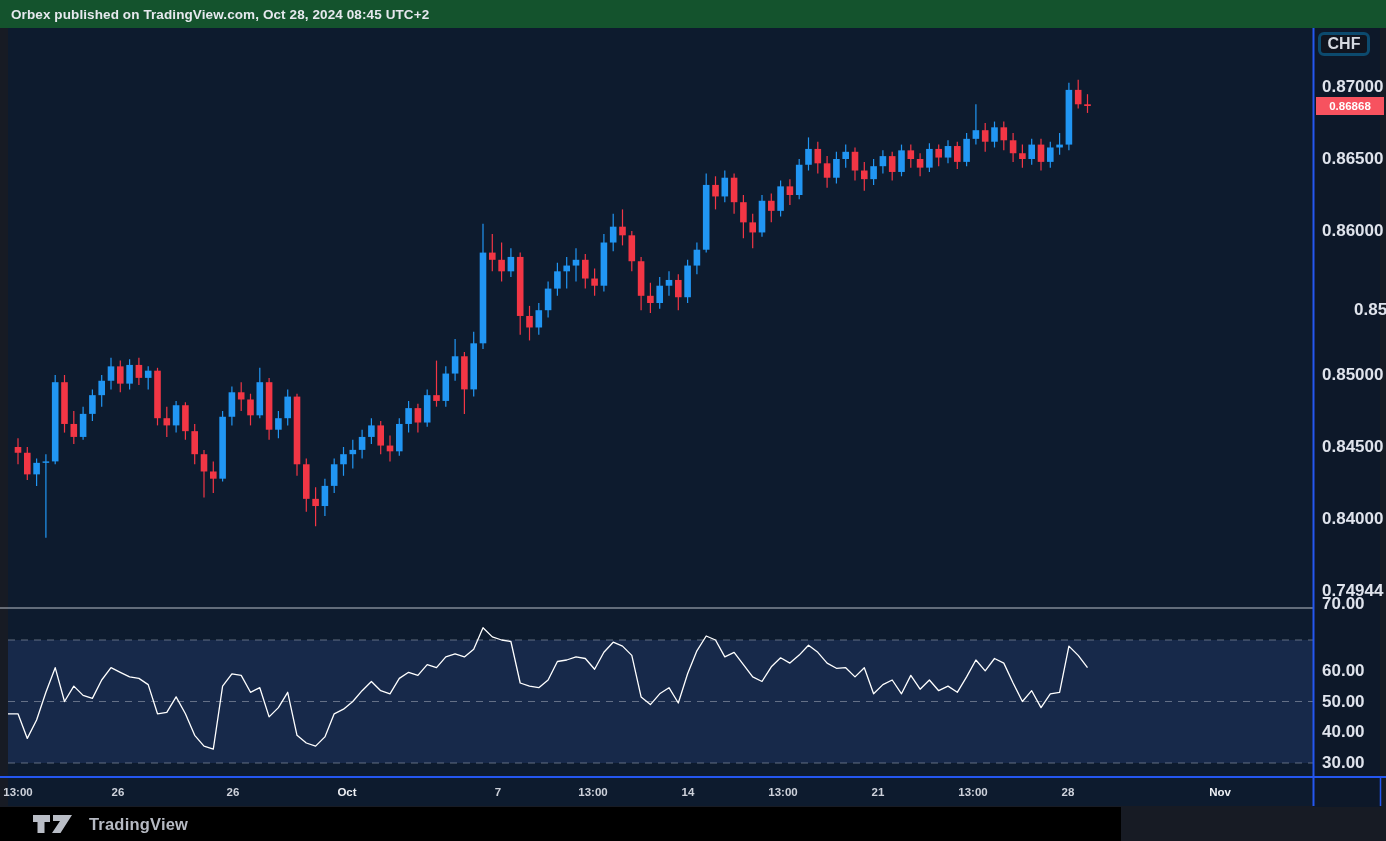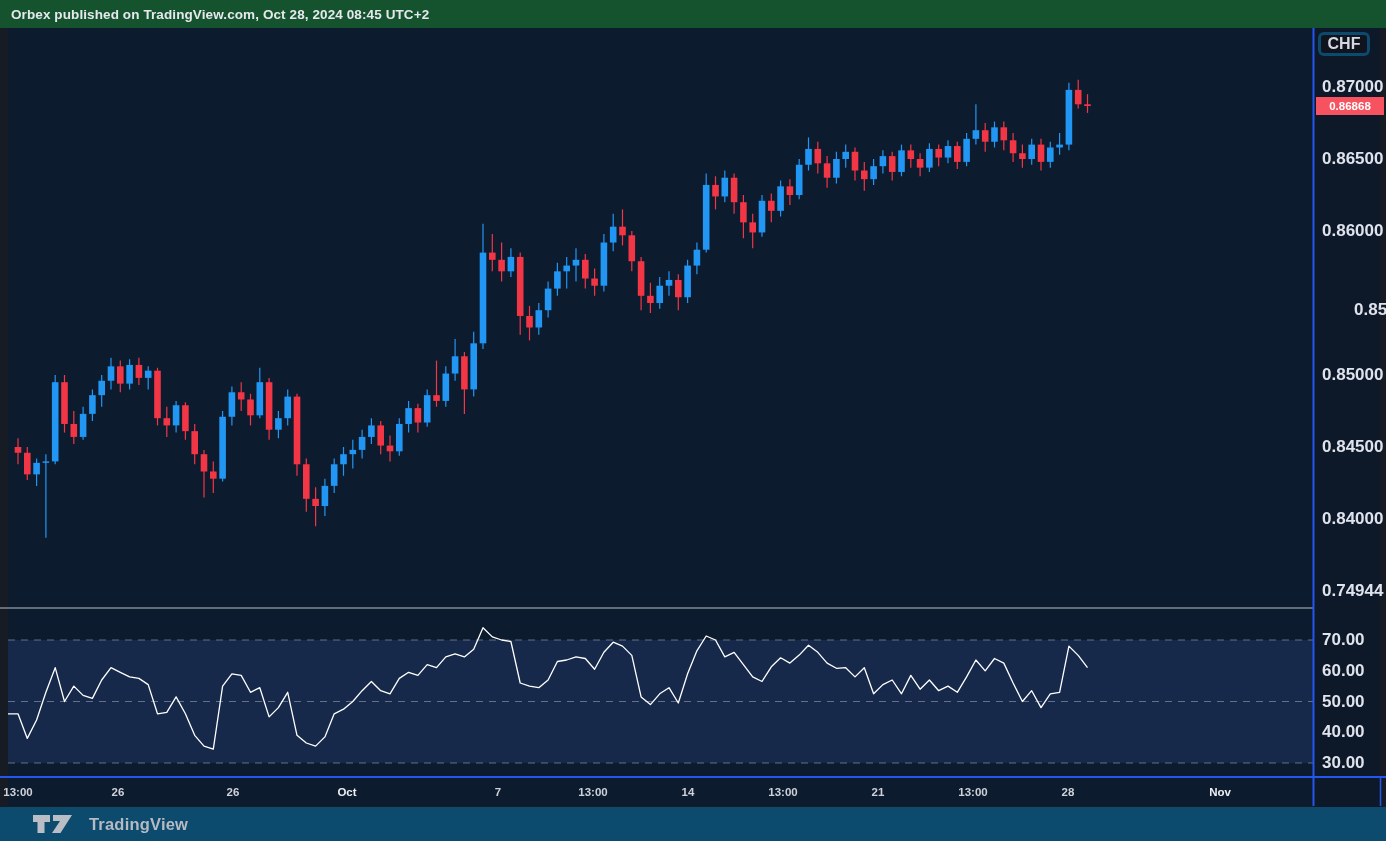--- a/index.html
+++ b/index.html
@@ -14,21 +14,21 @@
               color:#dfe3ec;white-space:nowrap;}
   .time-label{position:absolute;top:784px;height:16px;line-height:16px;font-size:11.5px;
               font-weight:600;color:#cdd1da;width:64px;text-align:center;}
   .time-label.bold{font-weight:700;color:#eef0f4;}
   .symbol-badge{position:absolute;left:1318px;top:32px;width:52px;height:24px;border:3px solid #0c4a6e;
                 border-radius:6px;background:#10141f;color:#d6d9e0;font-size:16px;font-weight:600;
                 display:flex;align-items:center;justify-content:center;}
   .price-tag{position:absolute;left:1316px;top:97px;width:68px;height:18px;border-radius:0;
              background:#f7525f;color:#ffffff;font-size:11.5px;font-weight:700;
              display:flex;align-items:center;justify-content:center;}
-  .bottom-strip{position:absolute;left:0;top:807px;width:1386px;height:34px;background:#0c4a6e;
+  .bottom-strip{position:absolute;left:0;top:807px;width:1121px;height:34px;background:#000000;
                 display:flex;align-items:center;}
   .tv-logo{margin-left:32px;display:flex;align-items:center;}
   .tv-logo span{margin-left:9px;font-size:16.5px;font-weight:700;color:#b6bac3;letter-spacing:.2px;}
 </style>
 </head>
 <body>
 
 <div class="stage">
 
   <div class="top-strip">
@@ -296,21 +296,21 @@
       <div class="axis-label" style="left: 1322px; top: 79px;">0.87000</div>
       <div class="axis-label" style="left: 1322px; top: 151px;">0.86500</div>
       <div class="axis-label" style="left: 1322px; top: 223px;">0.86000</div>
       <div class="axis-label" style="left: 1322px; top: 302px; margin-left: 32px;">0.85500</div>
       <div class="axis-label" style="left: 1322px; top: 367px;">0.85000</div>
       <div class="axis-label" style="left: 1322px; top: 439px;">0.84500</div>
       <div class="axis-label" style="left: 1322px; top: 511px;">0.84000</div>
       <div class="axis-label" style="left: 1322px; top: 583px;">0.74944</div>
     </div>
   <div id="rsi-labels">
-      <div class="axis-label" style="left: 1322px; top: 632px;">70.00</div>
+      <div class="axis-label" style="left: 1322px; top: 596px;">70.00</div>
       <div class="axis-label" style="left: 1322px; top: 662.75px;">60.00</div>
       <div class="axis-label" style="left: 1322px; top: 693.5px;">50.00</div>
       <div class="axis-label" style="left: 1322px; top: 724.25px;">40.00</div>
       <div class="axis-label" style="left: 1322px; top: 755px;">30.00</div>
     </div>
   <div id="time-labels">
       <div class="time-label" style="left: -14px;">13:00</div>
       <div class="time-label" style="left: 86px;">26</div>
       <div class="time-label" style="left: 201px; text-align: center;">26</div>
       <div class="time-label bold" style="left: 315px;">Oct</div>

